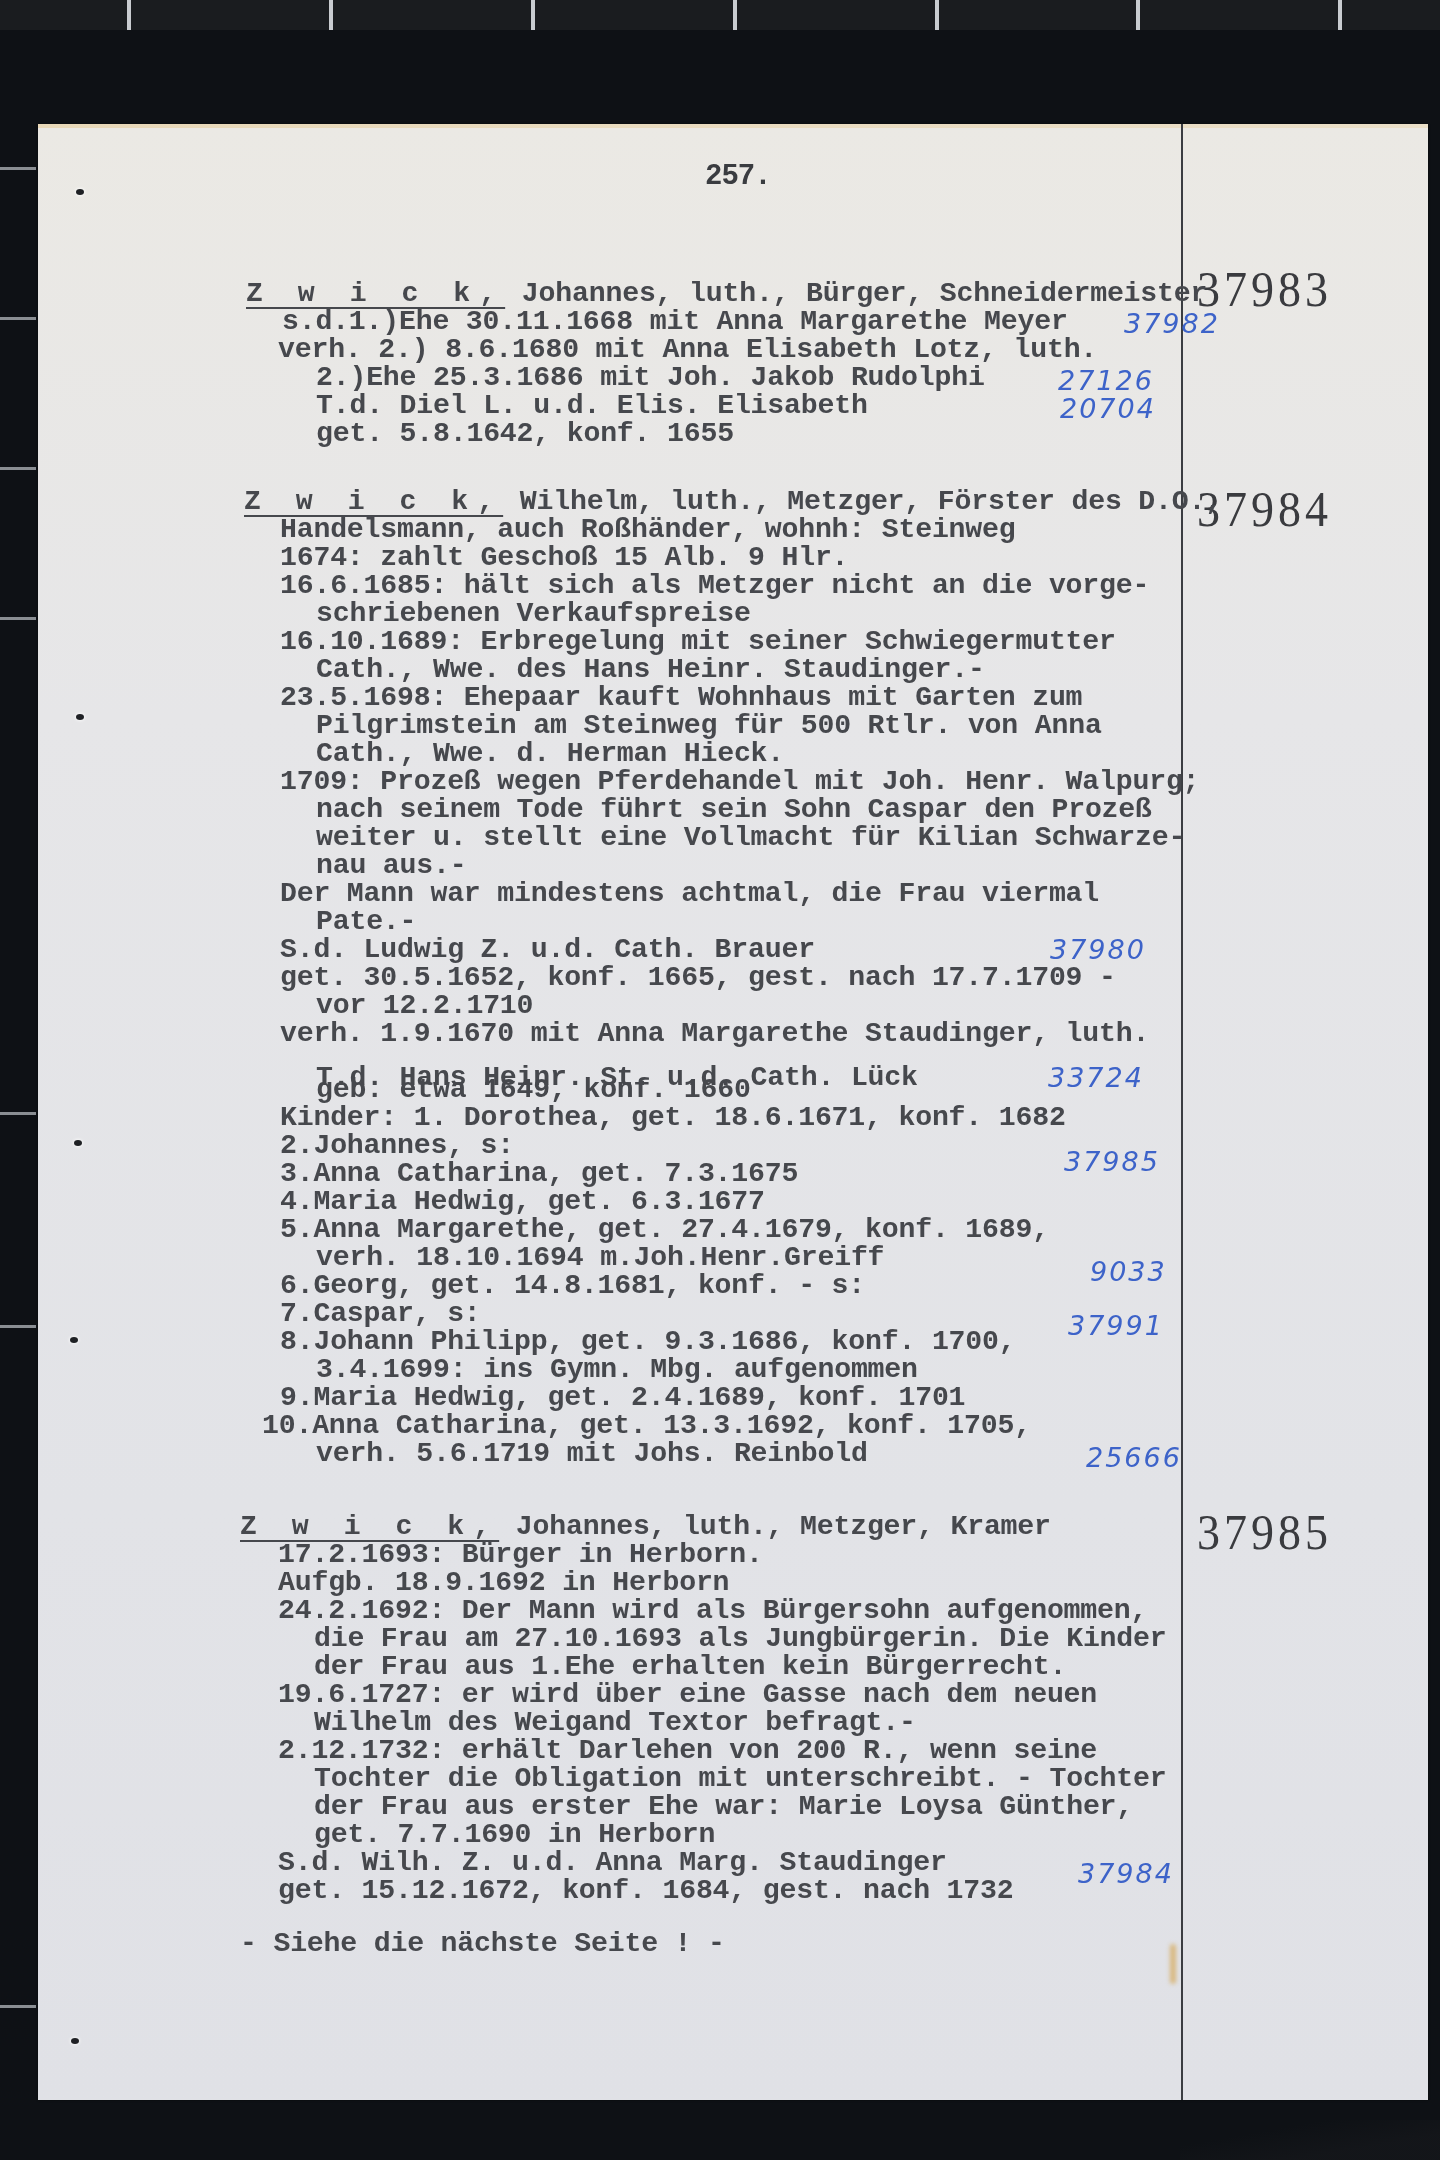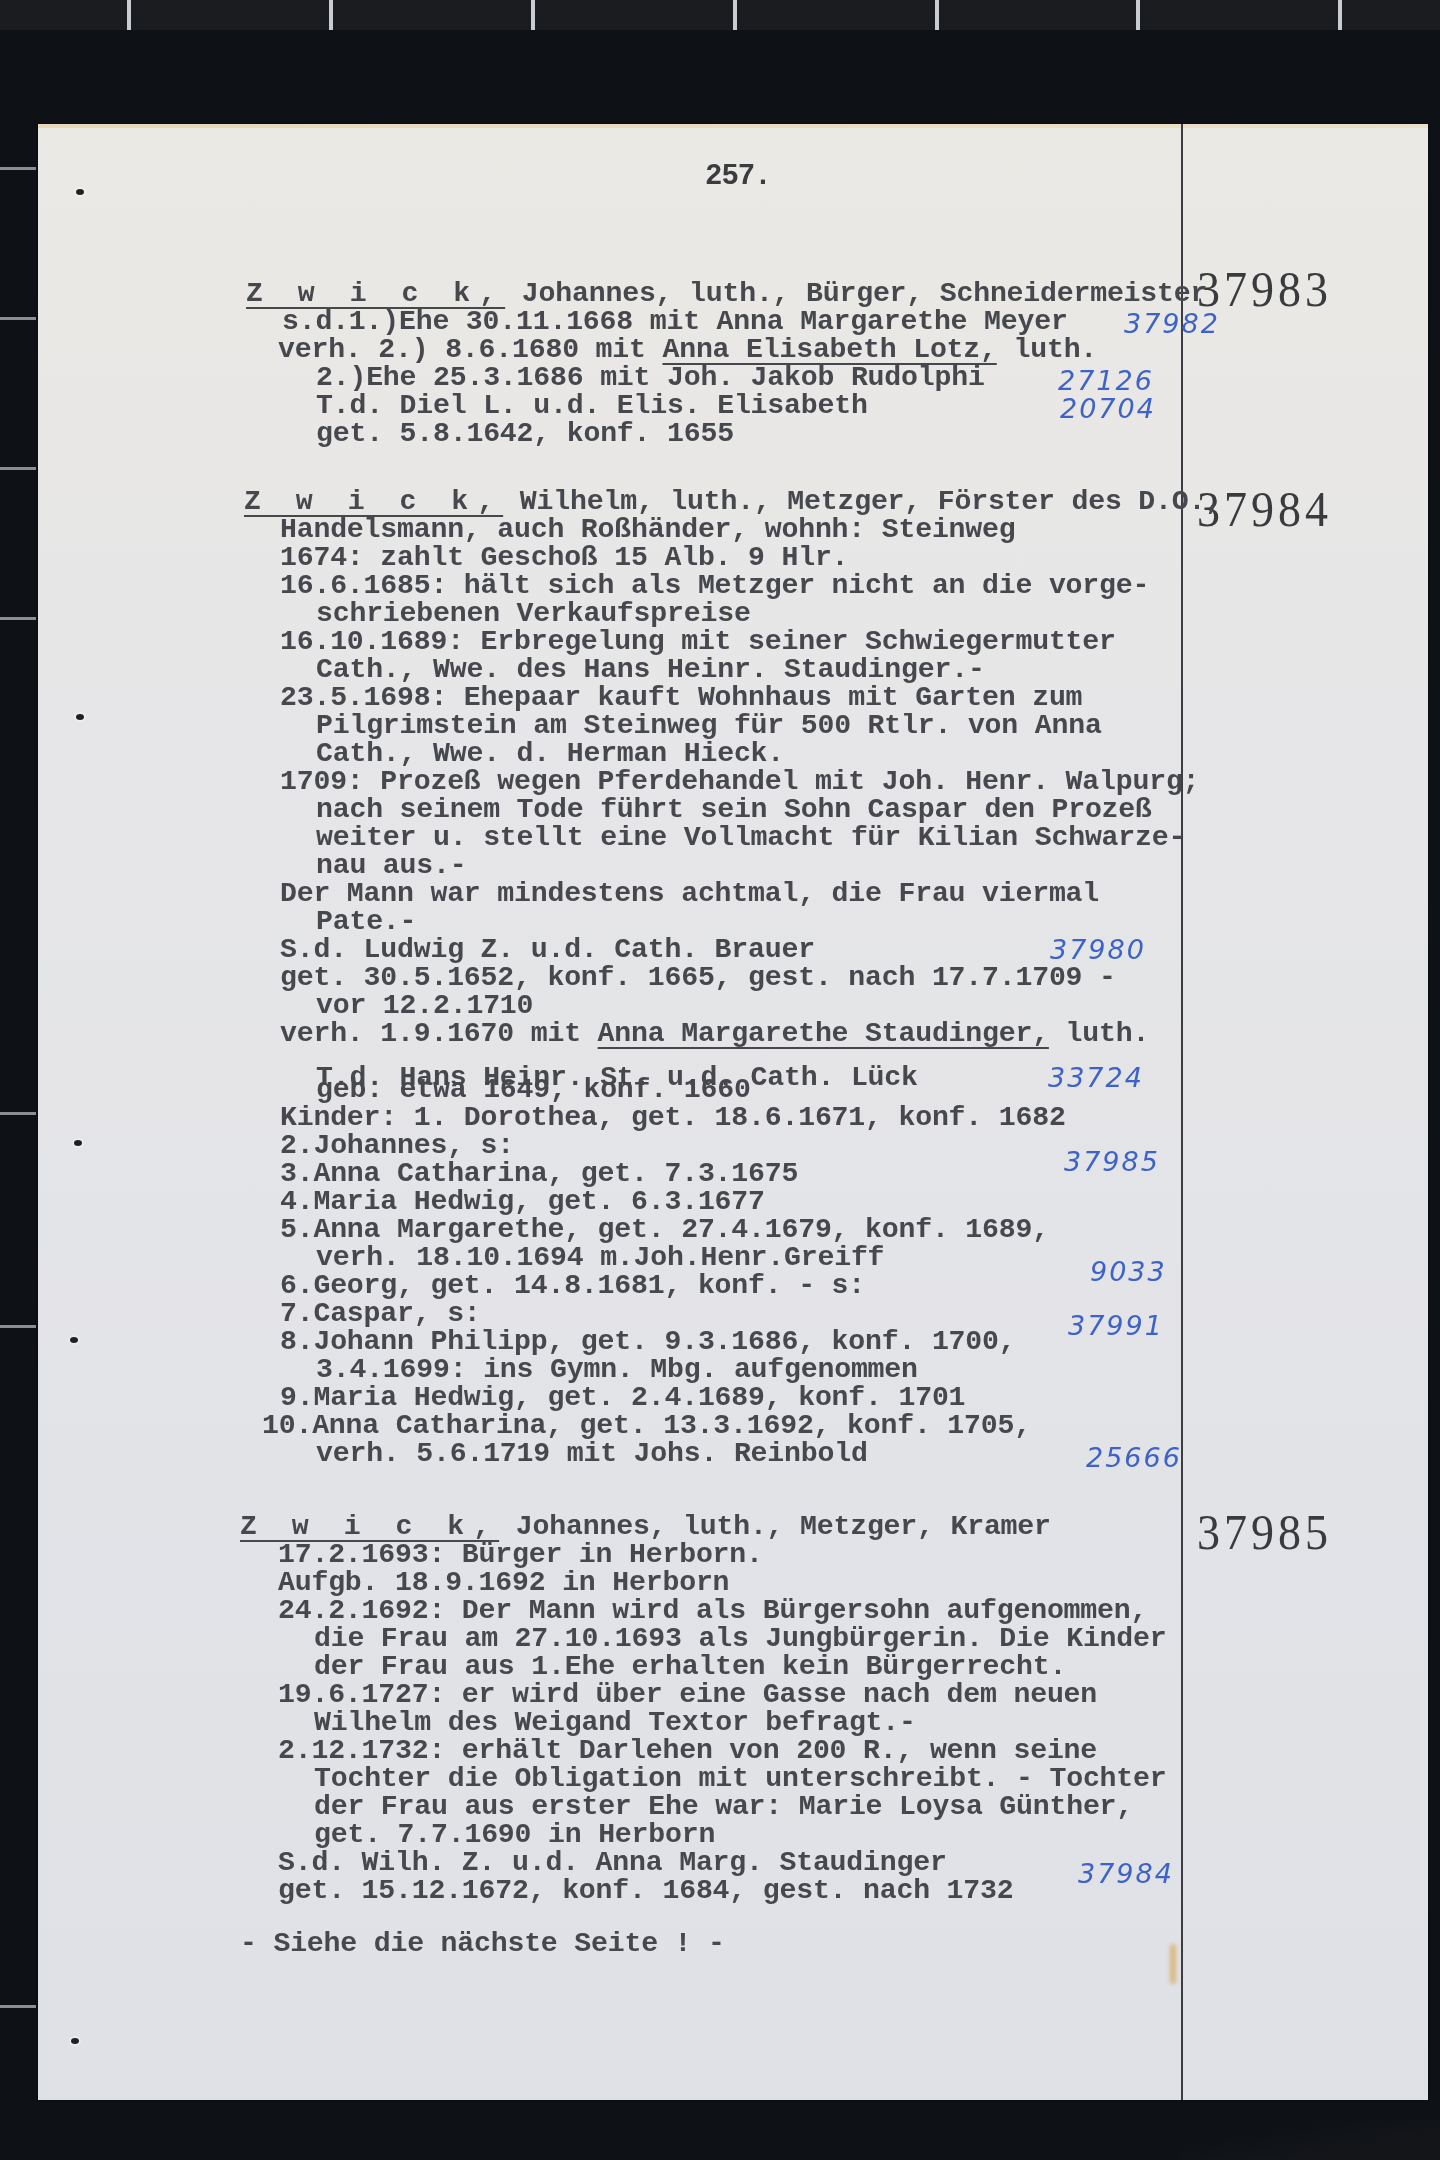--- a/index.html
+++ b/index.html
@@ -48,21 +48,21 @@
     color: #3a3c40; letter-spacing: -1px;
   }
   .line {
     position: absolute; white-space: pre; font-size: 28.2px; line-height: 28px;
     font-weight: bold; color: #46484d; letter-spacing: -0.2px;
   }
   .surname {
     letter-spacing: 9px; text-decoration: underline; text-decoration-thickness: 2px;
     text-underline-offset: 6px;
   }
-  .ul { text-decoration: underline; text-decoration-thickness: 2px; text-underline-offset: 6px; }
+  .ul { text-decoration-thickness: 2px; text-underline-offset: 6px; }
   .entry-id {
     position: absolute; font-family: "Liberation Serif", "DejaVu Serif", serif;
     font-size: 46px; color: #3a3b3f; letter-spacing: 4px; transform: scaleY(1.1);
   }
   .ref {
     position: absolute; font-family: "DejaVu Sans", sans-serif; font-style: italic;
     font-size: 27px; color: #3d63c9; letter-spacing: 2px; white-space: pre;
   }
 </style>
 </head>

